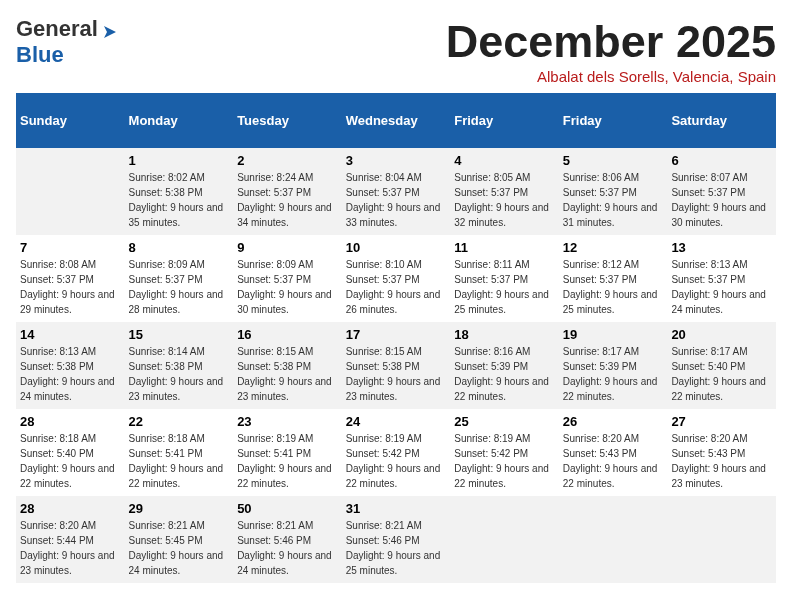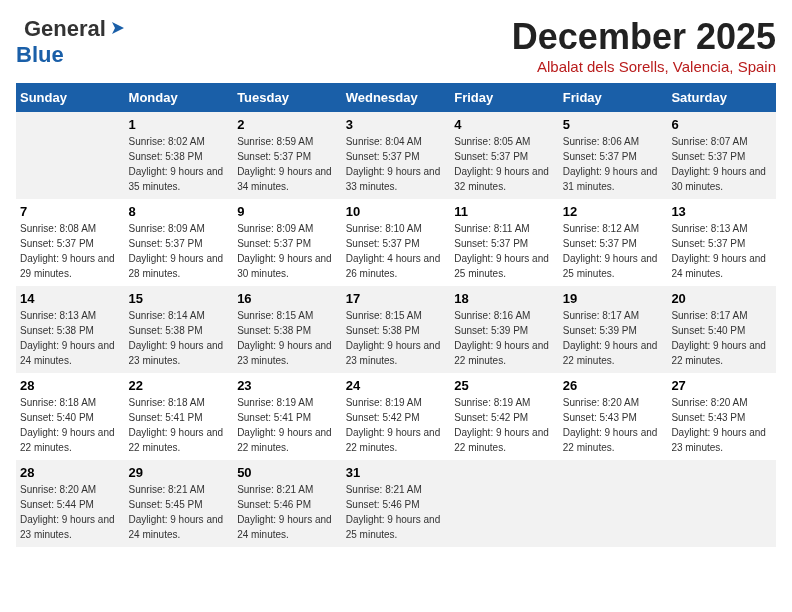--- a/index.html
+++ b/index.html
@@ -22,21 +22,21 @@
     table {
       width: 100%;
       border-collapse: collapse;
       font-size: 11.5px;
     }
     thead tr {
       background-color: #1a5fa8;
       color: #fff;
     }
     thead th {
-      padding: 7px 4px;
+      padding: 20px 4px;
       text-align: left;
       font-size: 13px;
       font-weight: bold;
     }
     tbody tr {
       vertical-align: top;
     }
     tbody tr:nth-child(odd) {
       background-color: #f2f2f2;
     }
@@ -58,41 +58,40 @@
     .day-info {
       font-size: 10px;
       color: #333;
       line-height: 1.5;
     }
     .logo-container {
       line-height: 1.2;
     }
     .logo-row1 {
       display: flex;
-      align-items: center;
-      margin-left: 8px;
+      align-items: flex-end;
     }
   </style>
 </head>
 <body>
 
 <div class="header">
   <div class="logo-container">
     <div class="logo-row1">
       <span style="font-size:22px;font-weight:bold;color:#333;">General</span>
       <svg width="20" height="20" viewBox="0 0 20 20" style="margin-left:2px;margin-top:-2px;">
         <polygon points="4,4 16,10 4,16 7,10" fill="#1a5fa8"></polygon>
       </svg>
     </div>
     <div>
       <span style="font-size:22px;font-weight:bold;color:#1a5fa8;text-align:right;">Blue</span>
     </div>
   </div>
   <div class="title-block">
-    <div style="font-size:36px;font-weight:bold;color:#222;">December 2025</div>
+    <div style="font-size:45px;font-weight:bold;color:#222;">December 2025</div>
     <div style="font-size:15px;color:#b91c1c;">Albalat dels Sorells, Valencia, Spain</div>
   </div>
 </div>
 
 <table>
   <thead>
     <tr>
     <th>Sunday</th>
         <th>Monday</th>
         <th>Tuesday</th>
@@ -104,21 +103,21 @@
   </thead>
   <tbody id="calendar-body">
   <tr>
         <td></td>
         <td>
           <span class="day-num">1</span>
           <div class="day-info"><span>Sunrise: 8:02 AM</span><br><span>Sunset: 5:38 PM</span><br><span>Daylight: 9 hours and 35 minutes.</span></div>
         </td>
         <td>
           <span class="day-num">2</span>
-          <div class="day-info"><span>Sunrise: 8:59 AM</span><br><span>Sunset: 5:37 PM</span><br><span>Daylight: 9 hours and 34 minutes.</span></div>
+          <div class="day-info"><span>Sunrise: 8:24 AM</span><br><span>Sunset: 5:37 PM</span><br><span>Daylight: 9 hours and 34 minutes.</span></div>
         </td>
         <td>
           <span class="day-num">3</span>
           <div class="day-info"><span>Sunrise: 8:04 AM</span><br><span>Sunset: 5:37 PM</span><br><span>Daylight: 9 hours and 33 minutes.</span></div>
         </td>
         <td>
           <span class="day-num">4</span>
           <div class="day-info"><span>Sunrise: 8:05 AM</span><br><span>Sunset: 5:37 PM</span><br><span>Daylight: 9 hours and 32 minutes.</span></div>
         </td>
         <td>
@@ -138,21 +137,21 @@
         <td>
           <span class="day-num">8</span>
           <div class="day-info"><span>Sunrise: 8:09 AM</span><br><span>Sunset: 5:37 PM</span><br><span>Daylight: 9 hours and 28 minutes.</span></div>
         </td>
         <td>
           <span class="day-num">9</span>
           <div class="day-info"><span>Sunrise: 8:09 AM</span><br><span>Sunset: 5:37 PM</span><br><span>Daylight: 9 hours and 30 minutes.</span></div>
         </td>
         <td>
           <span class="day-num">10</span>
-          <div class="day-info"><span>Sunrise: 8:10 AM</span><br><span>Sunset: 5:37 PM</span><br><span>Daylight: 4 hours and 26 minutes.</span></div>
+          <div class="day-info"><span>Sunrise: 8:10 AM</span><br><span>Sunset: 5:37 PM</span><br><span>Daylight: 9 hours and 26 minutes.</span></div>
         </td>
         <td>
           <span class="day-num">11</span>
           <div class="day-info"><span>Sunrise: 8:11 AM</span><br><span>Sunset: 5:37 PM</span><br><span>Daylight: 9 hours and 25 minutes.</span></div>
         </td>
         <td>
           <span class="day-num">12</span>
           <div class="day-info"><span>Sunrise: 8:12 AM</span><br><span>Sunset: 5:37 PM</span><br><span>Daylight: 9 hours and 25 minutes.</span></div>
         </td>
         <td>

